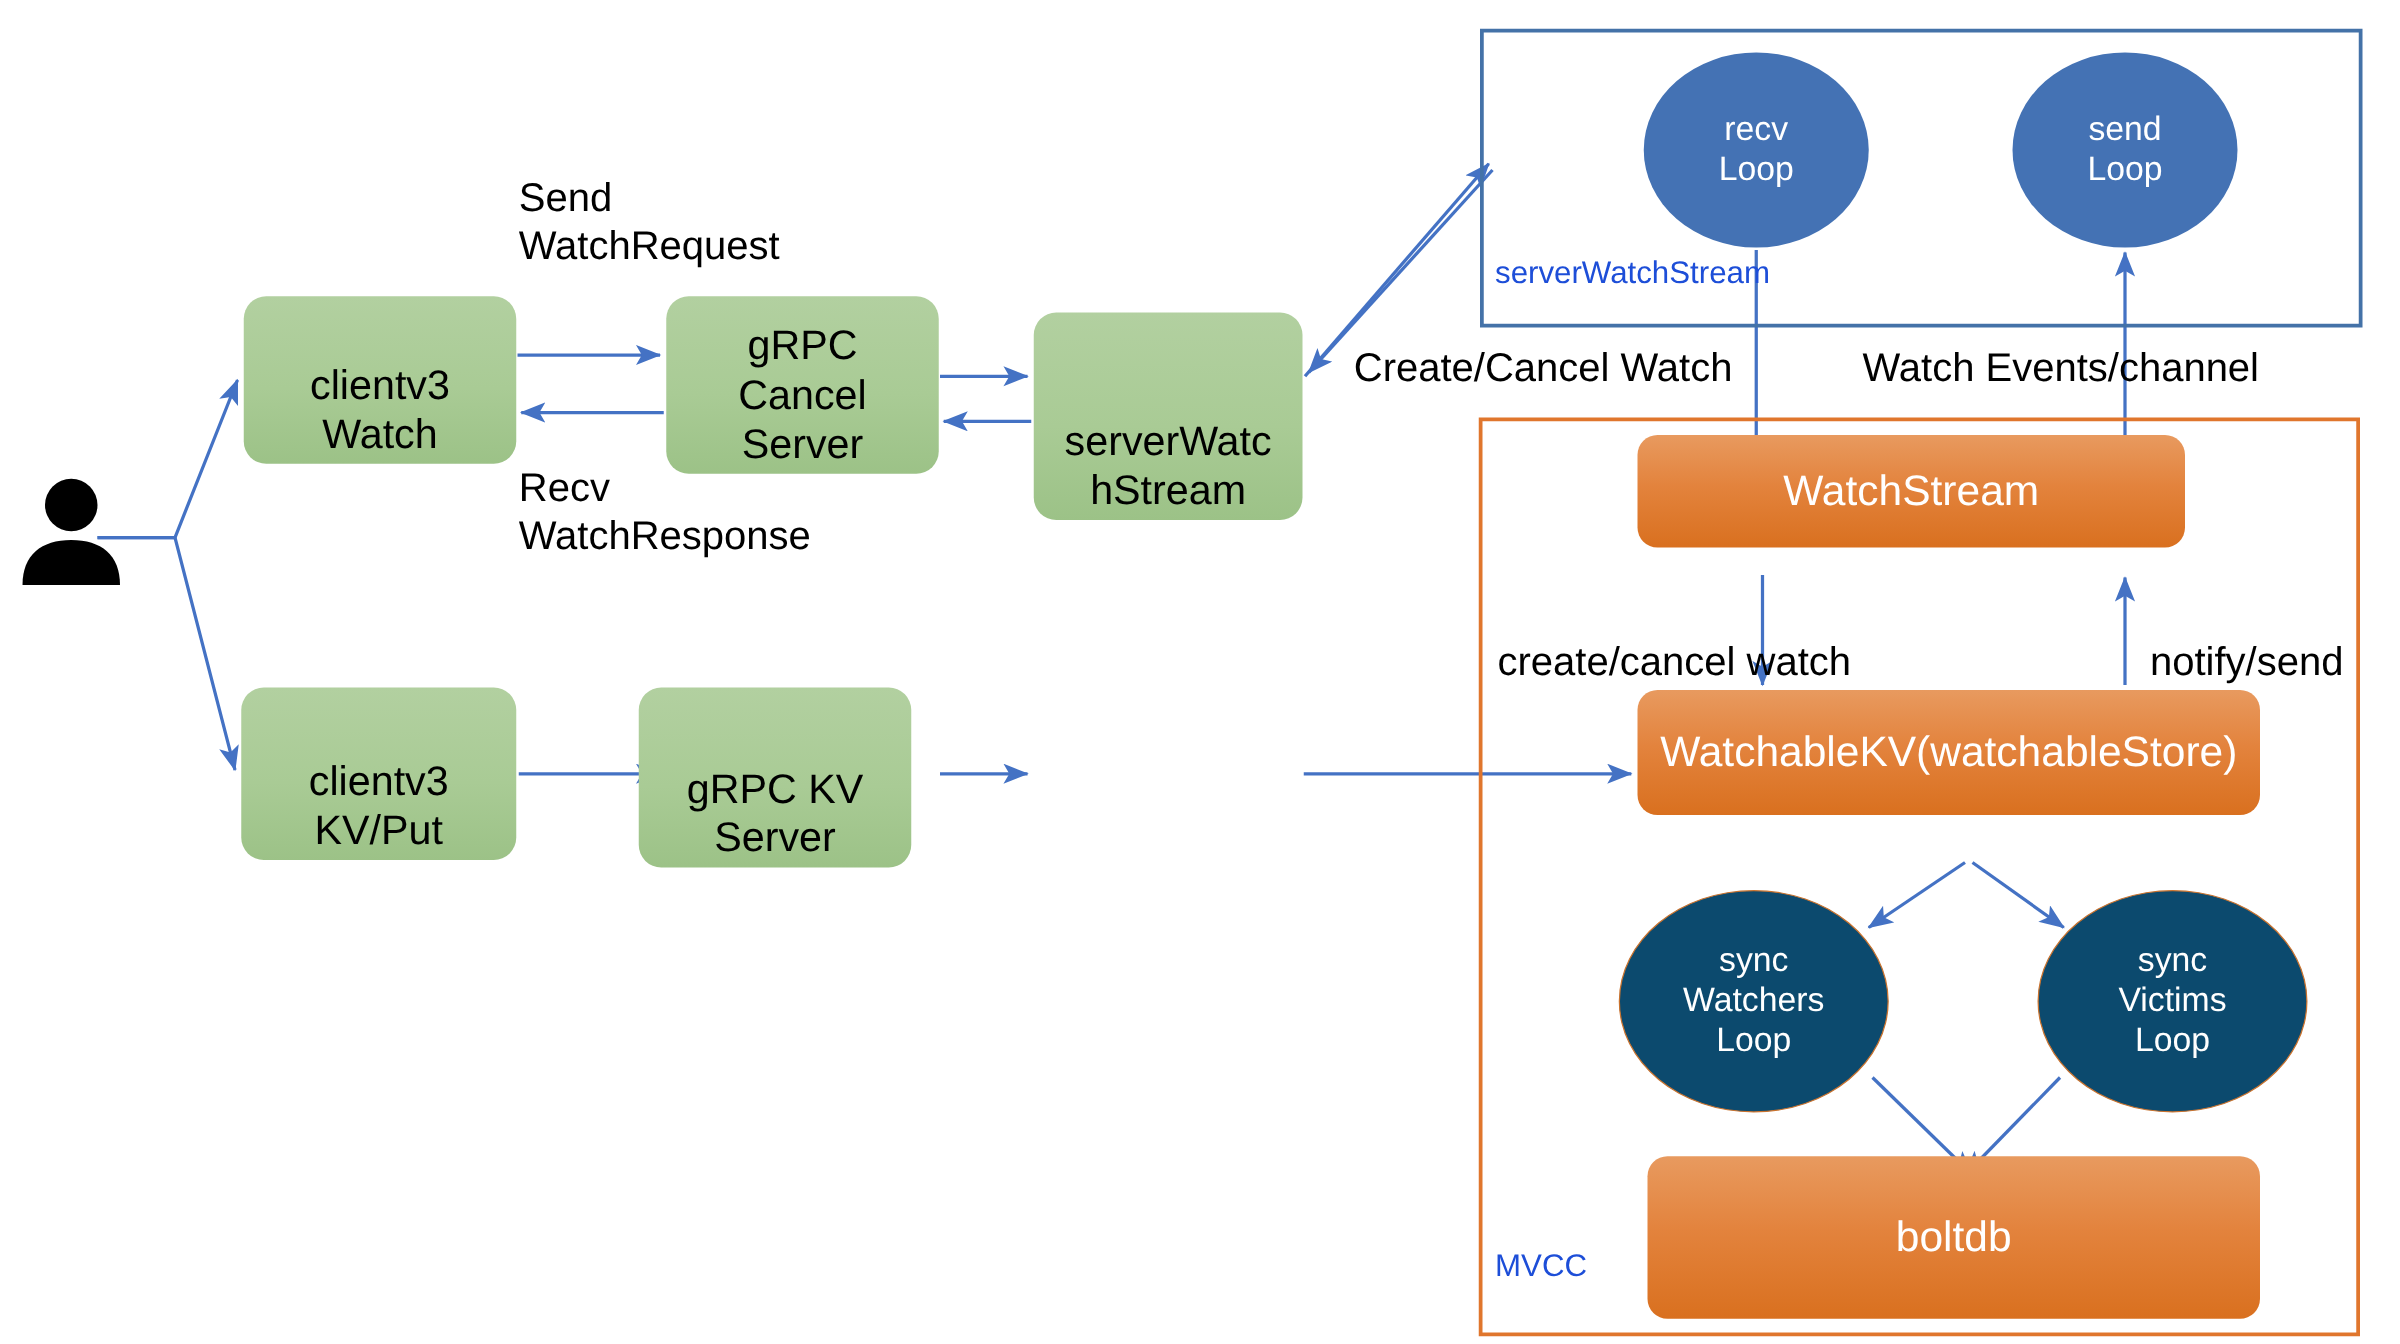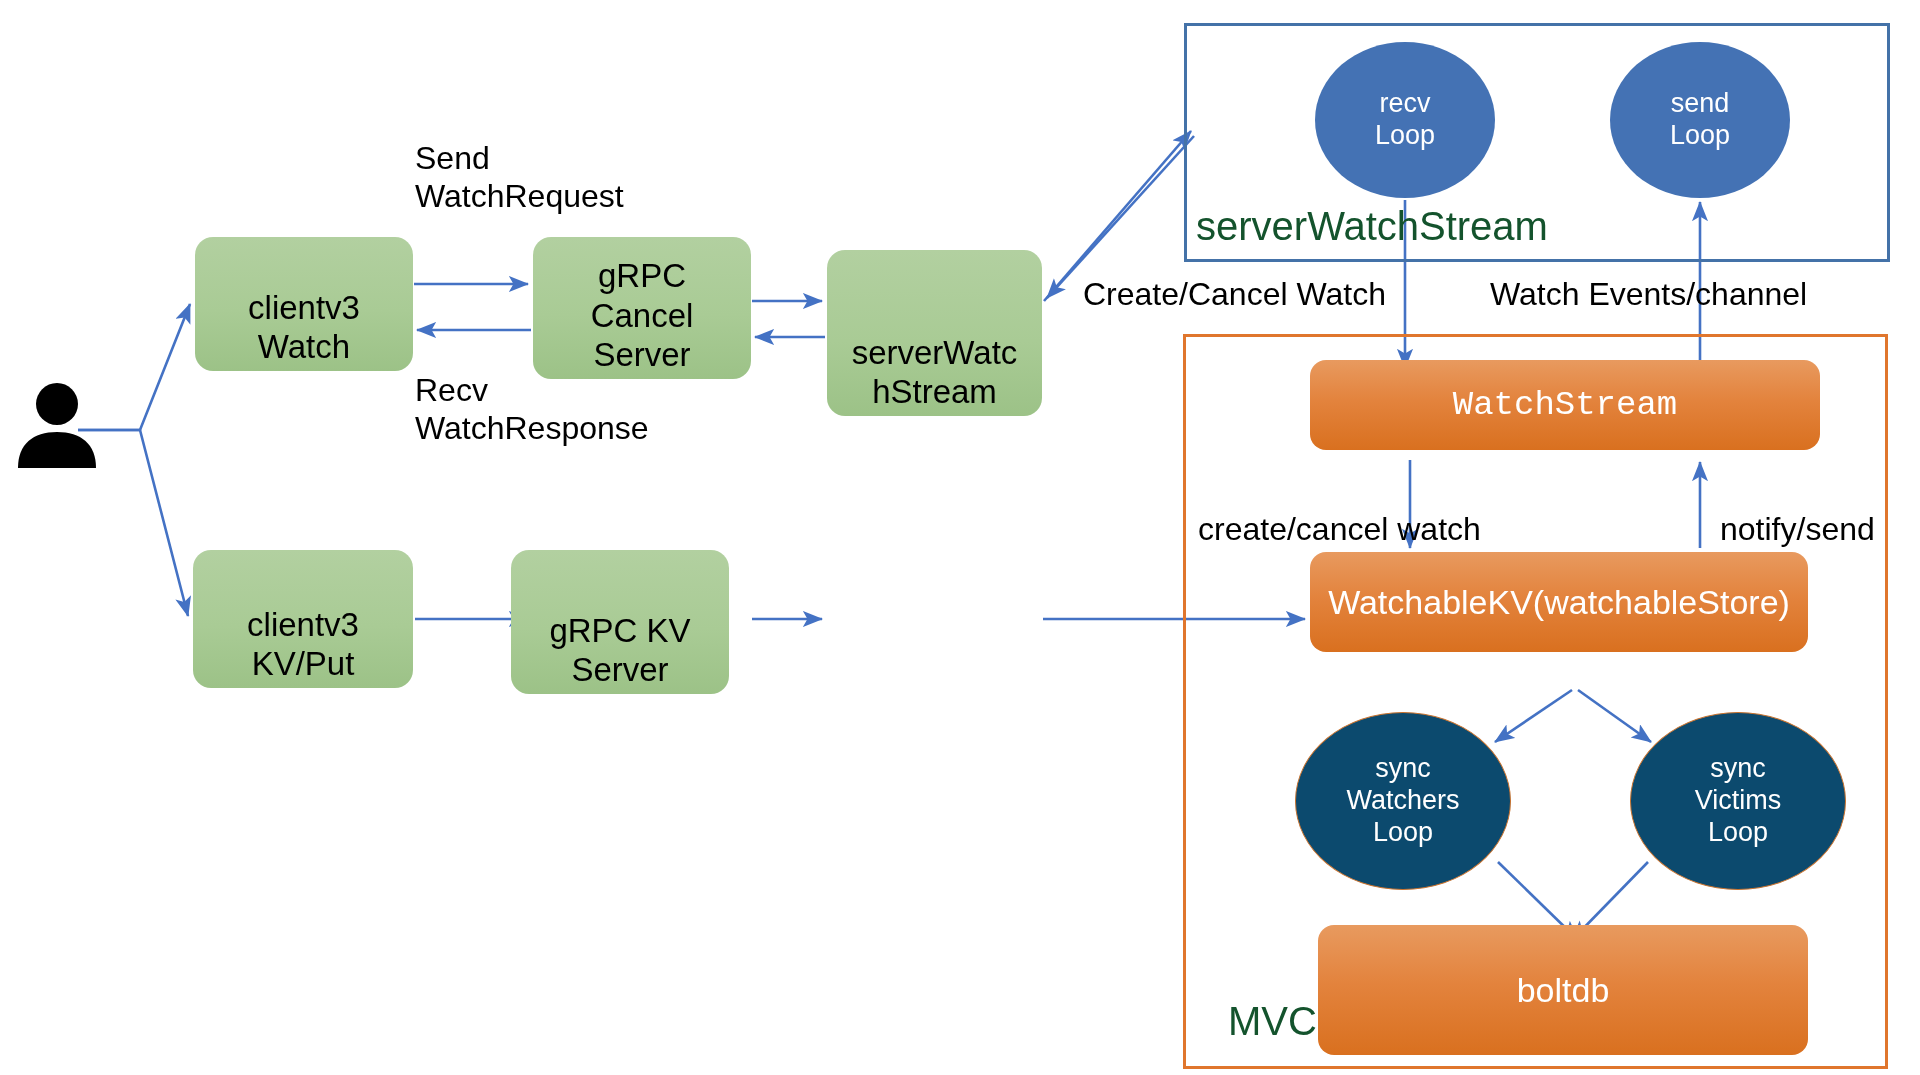--- a/index.html
+++ b/index.html
@@ -27,22 +27,22 @@
   .frame {
     position: absolute;
     box-sizing: border-box;
     background: transparent;
   }
   .frame.blue  { border: 3px solid #4472a8; }
   .frame.orange{ border: 3px solid #e0762d; }
 
   .frame-label {
     position: absolute;
-    color: #14532d;
-    font-size: 40px;
+    color: #1d4ed8;
+    font-size: 25px;
     line-height: 1.05;
     white-space: nowrap;
   }
 
   
   .gbox {
     position: absolute;
     box-sizing: border-box;
     border-radius: 18px;
     background: linear-gradient(180deg,#b2d0a0 0%,#a9cb95 55%,#9cc287 100%);
@@ -168,21 +168,21 @@
   <div class="ell blue" style="left:1315px; top:42px; width:180px; height:156px;">
     <span style="white-space:pre-line;">recv
 Loop</span>
   </div>
   <div class="ell blue" style="left:1610px; top:42px; width:180px; height:156px;">
     <span style="white-space:pre-line;">send
 Loop</span>
   </div>
 
   <div class="frame orange" style="left:1183px; top:334px; width:705px; height:735px;"></div>
-  <div class="frame-label" style="left:1196px; top:1000px;margin-left:32px;">MVCC</div>
+  <div class="frame-label" style="left:1196px; top:1000px;">MVCC</div>
 
   <div class="gbox" style="left:195px; top:237px; width:218px; height:134px;">
     <span style="white-space:pre-line;">clientv3
 Watch</span>
   </div>
 
   <div class="gbox" style="left:533px; top:237px; width:218px; height:142px;">
     <span style="white-space:pre-line;">gRPC
 Cancel
 Server</span>
@@ -197,21 +197,21 @@
     <span style="white-space:pre-line;">clientv3
 KV/Put</span>
   </div>
 
   <div class="gbox" style="left:511px; top:550px; width:218px; height:144px;">
     <span style="white-space:pre-line;">gRPC KV
 Server</span>
   </div>
 
 
-  <div class="obox" style="left:1310px; top:360px; width:510px; height:90px;font-family:Liberation Mono, monospace;">
+  <div class="obox" style="left:1310px; top:348px; width:438px; height:90px;">
     <span>WatchStream</span>
   </div>
 
   <div class="obox" style="left:1318px; top:925px; width:490px; height:130px;">
     <span>boltdb</span>
   </div>
 
   <div class="obox" style="left:1310px; top:552px; width:498px; height:100px;">
     <span>WatchableKV(watchableStore)</span>
   </div>

